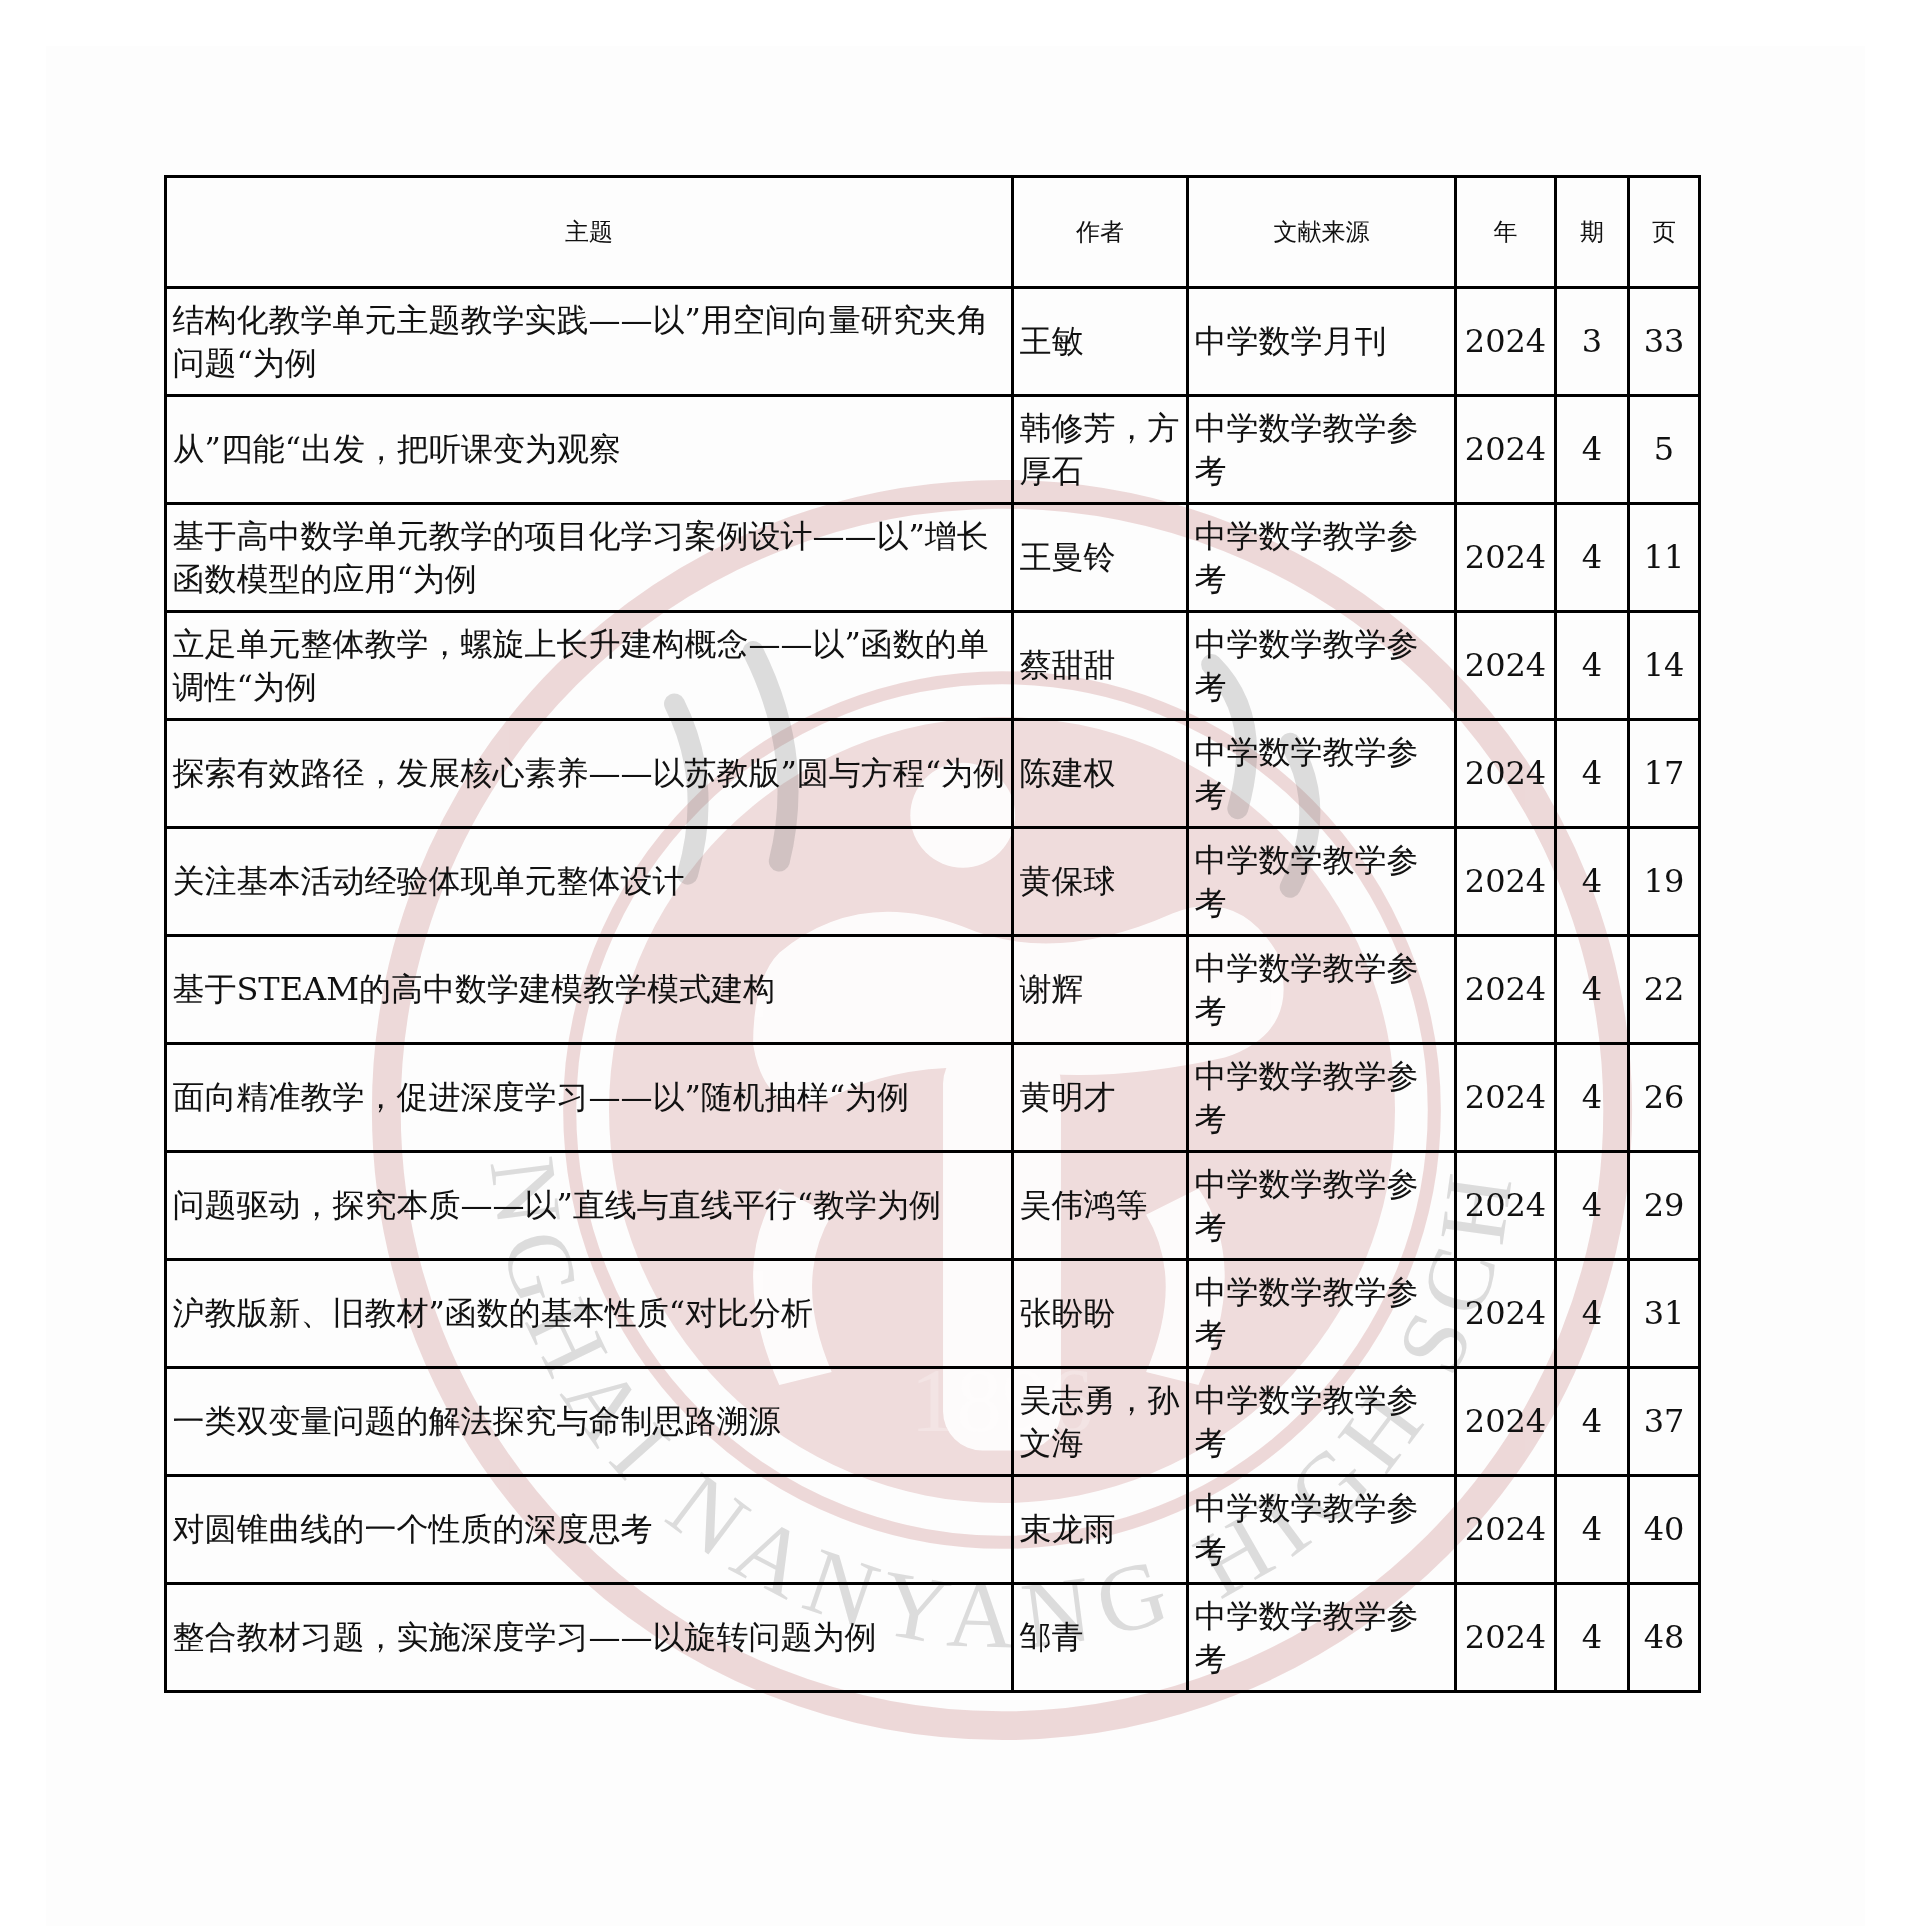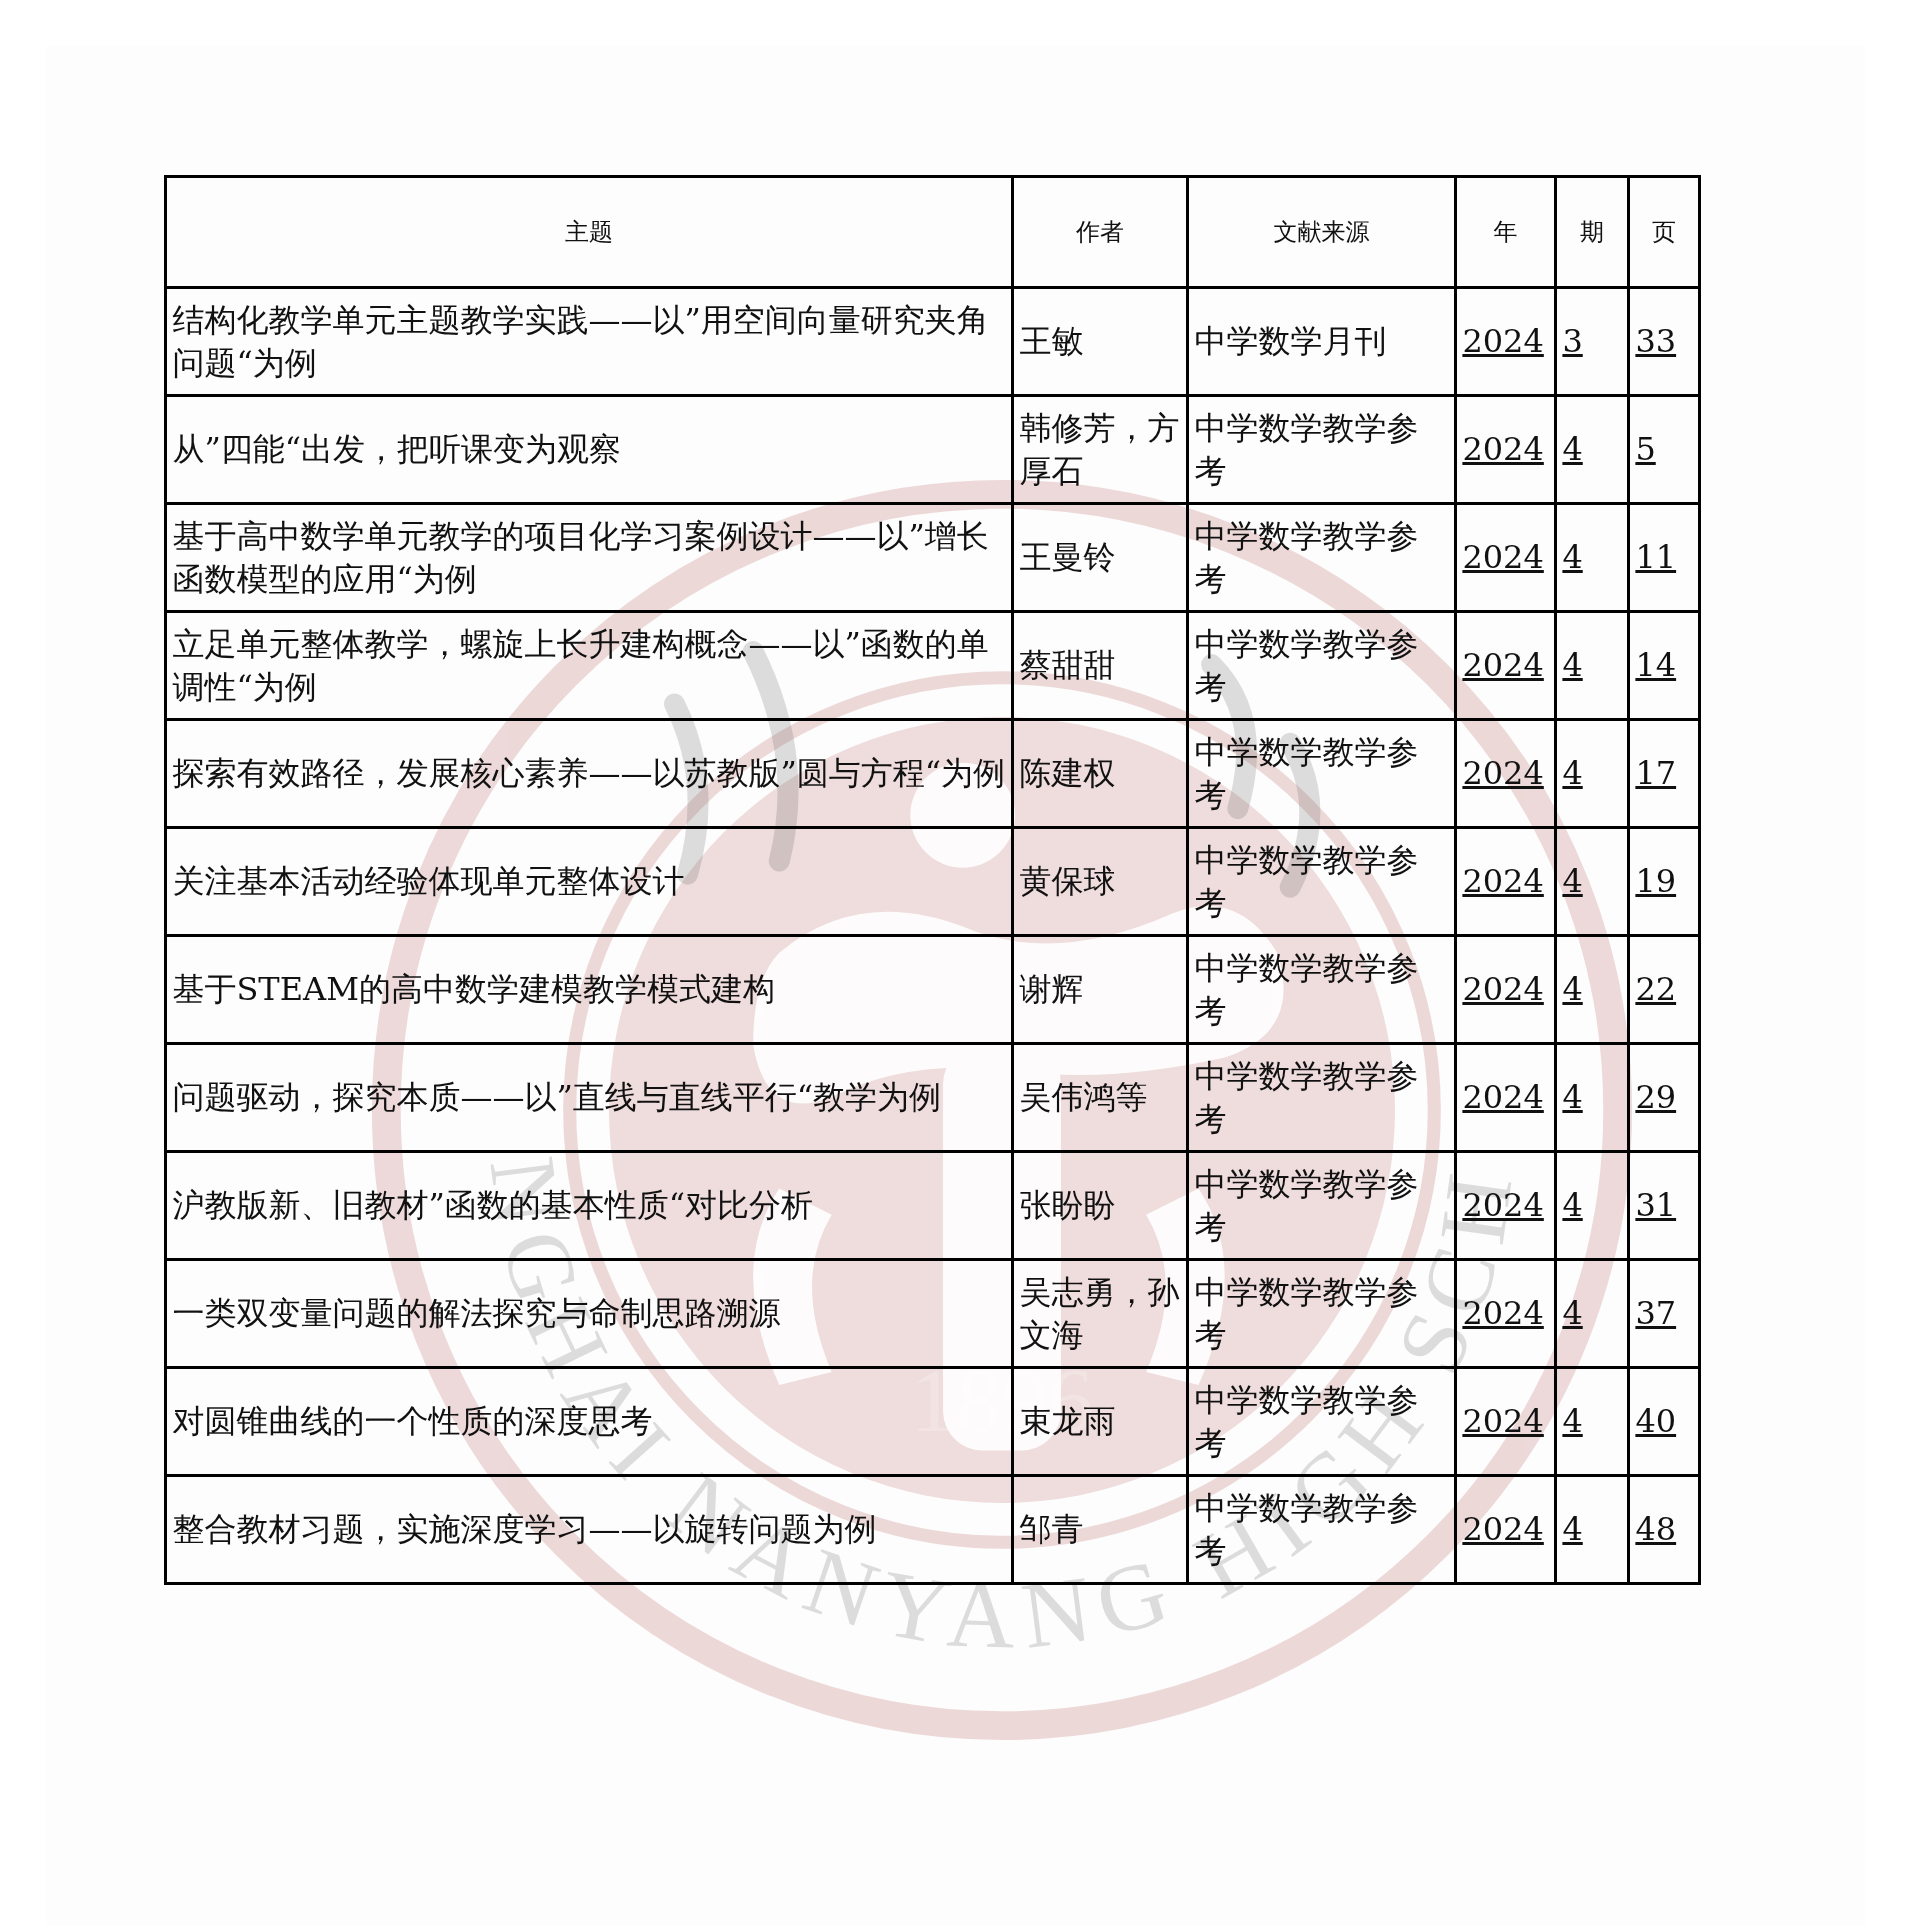--- a/index.html
+++ b/index.html
@@ -31,21 +31,21 @@
     font-weight: normal;
     font-size: 32px;
     line-height: 43px;
     padding: 0 5.4px;
     vertical-align: middle;
     overflow: hidden;
   }
   table.ref-table th { height: 108px; text-align: center; font-size: 24px; }
   table.ref-table td { height: 105px; }
   td.c-title, td.c-author, td.c-source { text-align: left; }
-  td.c-year, td.c-issue, td.c-page { text-align: left; padding-right: 3.1px; text-decoration: underline; }
+  td.c-year, td.c-issue, td.c-page { text-align: center; padding-right: 3.1px; }
   col.w-title { width: 847px; }
   col.w-author { width: 175px; }
   col.w-source { width: 268px; }
   col.w-year { width: 100px; }
   col.w-issue { width: 73px; }
   col.w-page { width: 71px; }
 </style>
 </head>
 <body>
 
@@ -152,20 +152,28 @@
         </tr>
         <tr>
           <td class="c-title">基于STEAM的高中数学建模教学模式建构</td>
           <td class="c-author">谢辉</td>
           <td class="c-source">中学数学教学参考</td>
           <td class="c-year">2024</td>
           <td class="c-issue">4</td>
           <td class="c-page">22</td>
         </tr>
         <tr>
+          <td class="c-title">面向精准教学，促进深度学习——以”随机抽样“为例</td>
+          <td class="c-author">黄明才</td>
+          <td class="c-source">中学数学教学参考</td>
+          <td class="c-year">2024</td>
+          <td class="c-issue">4</td>
+          <td class="c-page">26</td>
+        </tr>
+        <tr>
           <td class="c-title">问题驱动，探究本质——以”直线与直线平行“教学为例</td>
           <td class="c-author">吴伟鸿等</td>
           <td class="c-source">中学数学教学参考</td>
           <td class="c-year">2024</td>
           <td class="c-issue">4</td>
           <td class="c-page">29</td>
         </tr>
         <tr>
           <td class="c-title">沪教版新、旧教材”函数的基本性质“对比分析</td>
           <td class="c-author">张盼盼</td>

